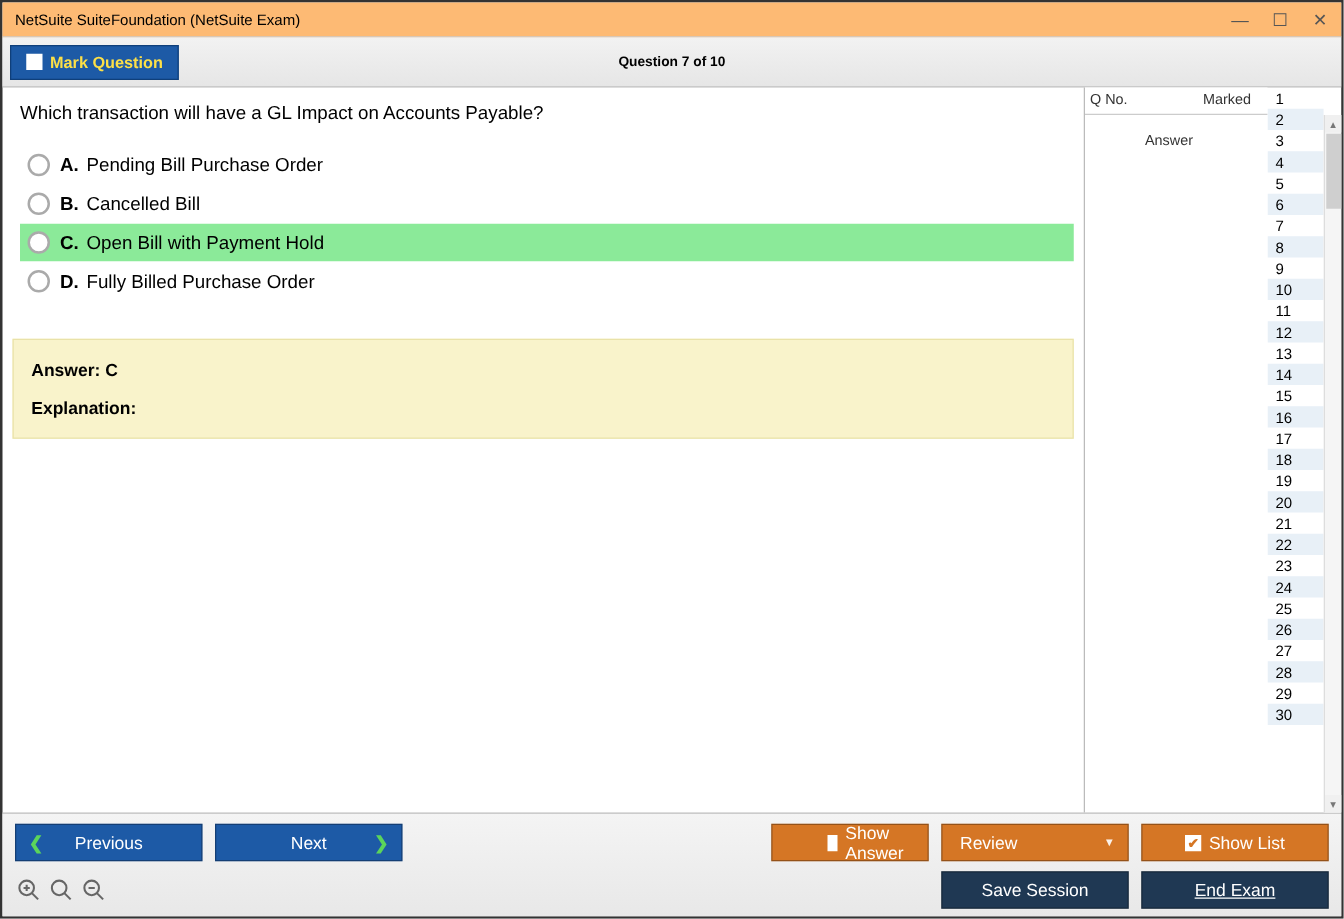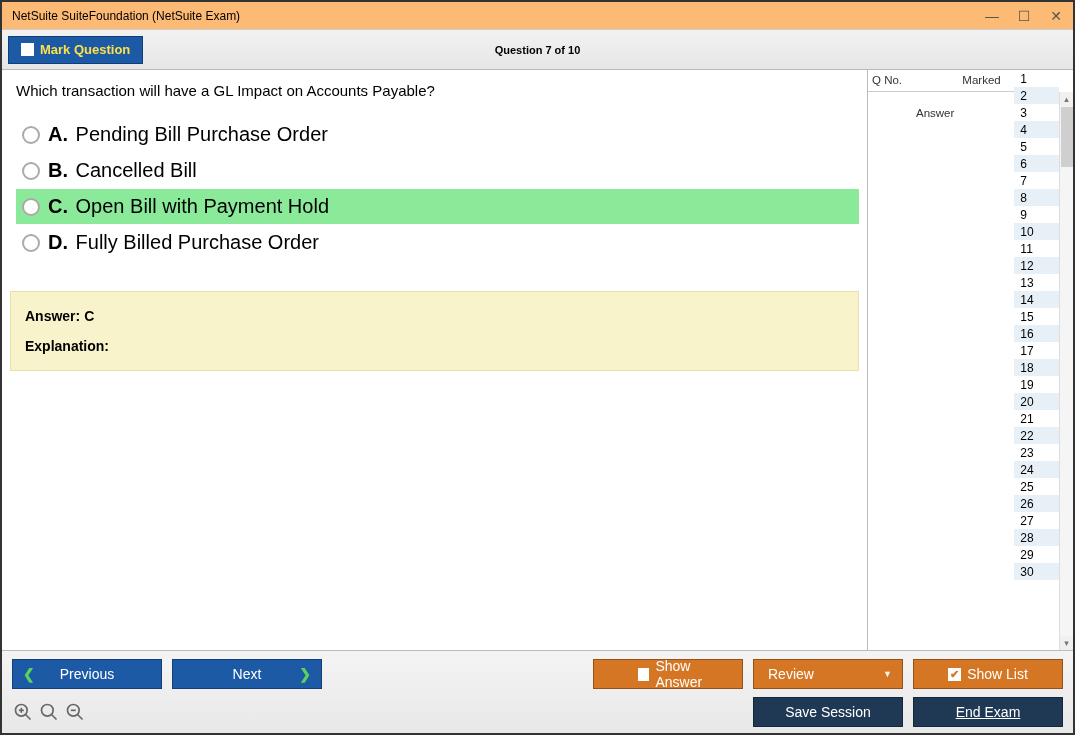--- a/index.html
+++ b/index.html
@@ -72,21 +72,21 @@
     display: flex;
     flex-direction: column;
   }
   .question-text { font-size: 15px; margin-bottom: 18px; padding-left: 6px; }
   .options { padding-left: 6px; }
   .option {
     display: flex;
     align-items: center;
     gap: 8px;
     padding: 6px 6px;
-    font-size: 20px;
+    font-size: 15px;
     cursor: pointer;
     margin-bottom: 1px;
   }
   .option.highlighted { background: #8bea99; }
   .radio {
     width: 18px; height: 18px;
     border: 2px solid #aaa;
     border-radius: 50%;
     display: inline-block;
     background: #fff;
@@ -182,21 +182,21 @@
   .btn-prev { width: 150px; justify-content: center; position: relative; }
   .btn-prev .chev { color: #5bd45b; position: absolute; left: 10px; font-weight: bold; }
   .btn-next { width: 150px; justify-content: center; position: relative; }
   .btn-next .chev { color: #5bd45b; position: absolute; right: 10px; font-weight: bold; }
   .spacer { flex: 1; }
   .btn .cb { width: 13px; height: 13px; background: #fff; display: inline-flex; align-items: center; justify-content: center; }
   .btn .cb.checked { background: #fff; color: #d57625; font-size: 11px; font-weight: bold; }
   .btn-review { width: 150px; justify-content: space-between; padding: 0 10px 0 14px; }
   .btn-review .drop { font-size: 9px; opacity: 0.9; }
   .btn-showlist { width: 150px; }
-  .btn-showanswer { width: 150px; padding-left: 44px; }
+  .btn-showanswer { width: 126px; padding-left: 44px; }
   .footer-row2 { display: flex; align-items: center; gap: 10px; }
   .btn-savesession { width: 150px; }
   .btn-endexam { width: 150px; text-decoration: underline; }
   .zoom-controls { display: flex; gap: 4px; align-items: center; }
   .zoom-icon { width: 22px; height: 22px; display: inline-flex; align-items: center; justify-content: center; cursor: pointer; color: #555; }
 </style>
 </head>
 <body>
 
 <div class="window">

